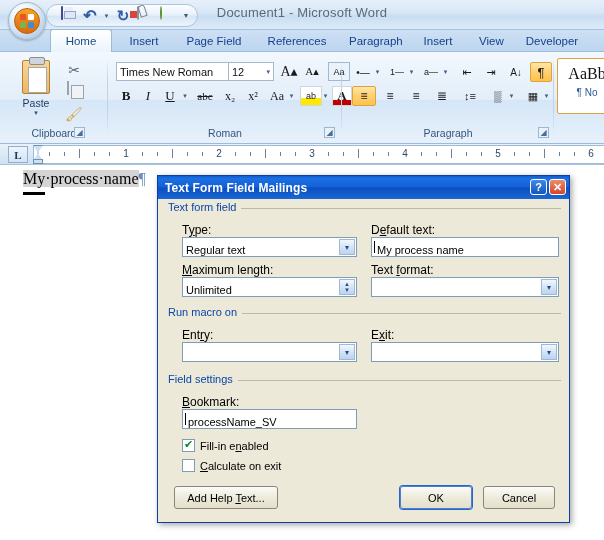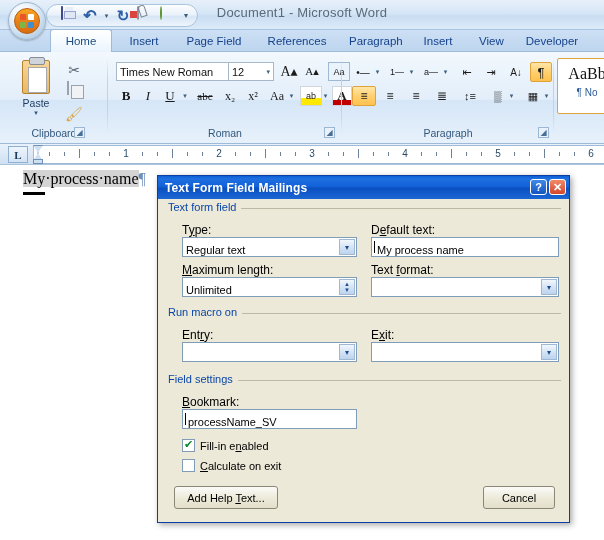--- a/index.html
+++ b/index.html
@@ -495,19 +495,22 @@
         </div>
         <div class="chk-row" style="left:14px;top:86px;">
           <span class="chk"></span>
           <span><u>C</u>alculate on exit</span>
         </div>
       </div>
 
       <div class="btn" style="left:14px;top:285px;width:104px;height:23px;">
         <span>Add Help <u>T</u>ext...</span>
       </div>
+      <div class="btn default" style="left:240px;top:285px;width:72px;height:23px;">
+        <span>OK</span>
+      </div>
       <div class="btn" style="left:323px;top:285px;width:72px;height:23px;">
         <span>Cancel</span>
       </div>
     </div>
   </div>
 
 </div>
 
 </body></html>

